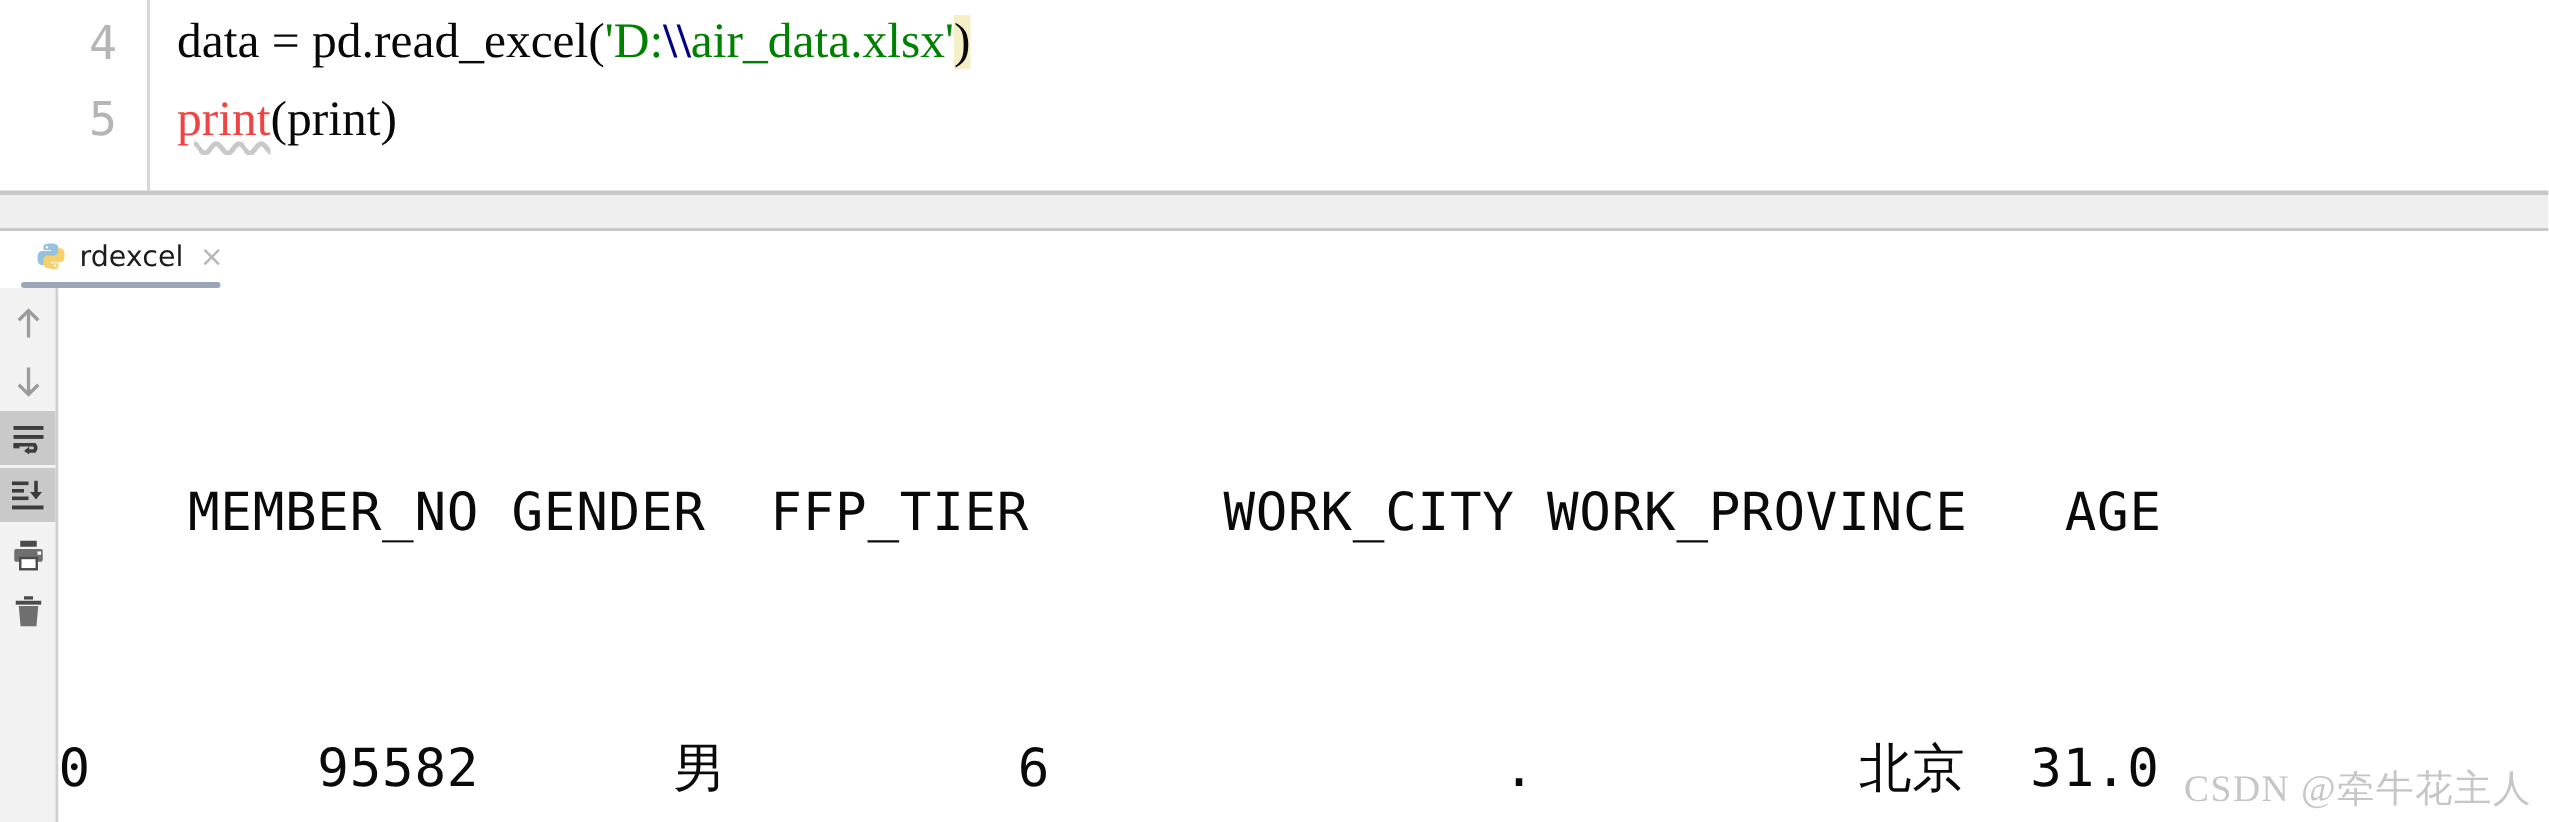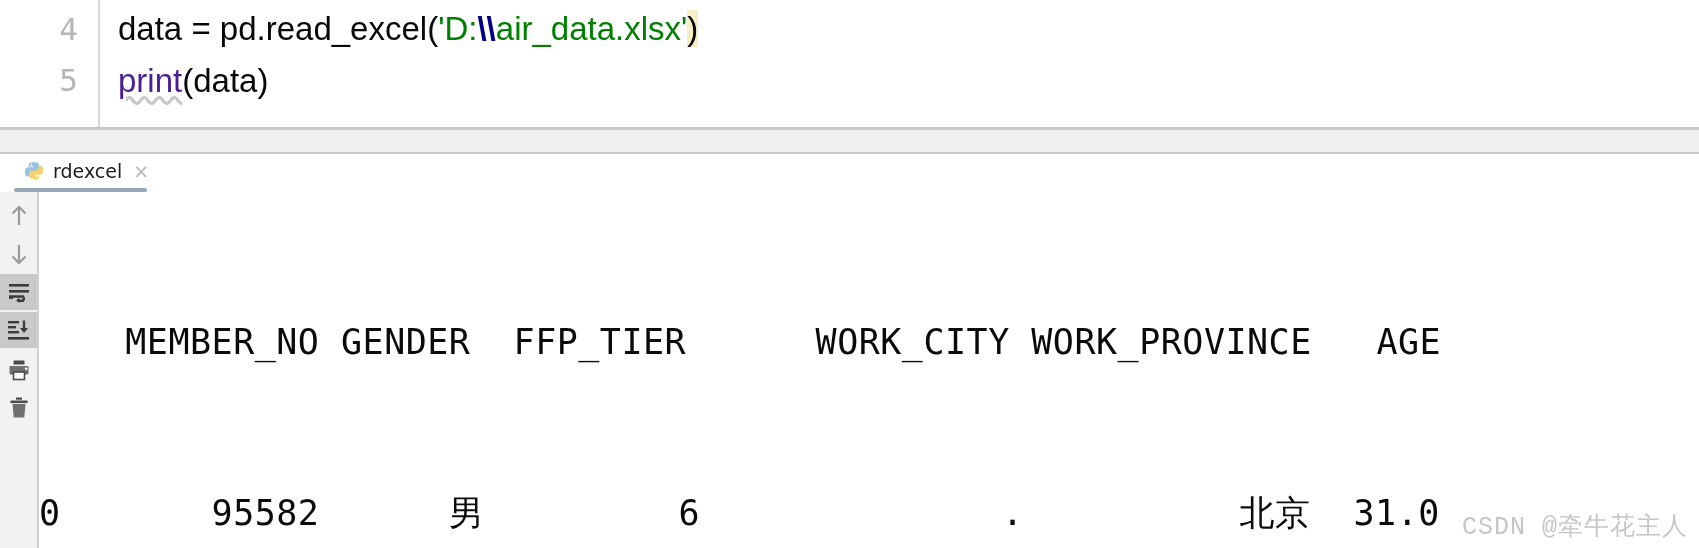--- a/index.html
+++ b/index.html
@@ -45,39 +45,39 @@
   #ln-4 { top: 14px; }
   #ln-5 { top: 65px; }
 
   #code-area {
     flex: 1 1 auto;
     position: relative;
   }
   .code-line {
     position: absolute;
     left: 18px;
-    font-family: Liberation Sans, sans-serif;
+    font-family: Liberation Serif, serif;
     font-size: 33px;
     line-height: 1;
     white-space: pre;
     color: #080808;
     letter-spacing: 0px;
   }
   #code-line-1 { top: 12px; }
   #code-line-2 { top: 64px; }
 
   .tok-plain  { color: #080808; }
   .tok-string { color: #008000; }
   .tok-escape { color: #000080; font-weight: bold; }
   .tok-brace-match {
     color: #080808;
     background: #f5efc8;
   }
   .tok-func {
-    color: #4c1d95;
+    color: #ef4444;
   }
   .squiggle {
     text-decoration: underline;
     text-decoration-style: wavy;
     text-decoration-color: #c9c9c9;
     text-underline-offset: 4px;
   }
 
   
   #editor-bottom-rule {
@@ -176,21 +176,21 @@
     white-space: pre;
     letter-spacing: 0.5px;
   }
   .console-row { display: block; height: 57px; }
   #console-table .r0 { padding-top: 8px; }
 
   
   #watermark {
     position: absolute;
     right: 11px; bottom: 6px;
-    font-family: Liberation Mono, monospace;
+    font-family: Liberation Serif, serif;
     font-size: 25px;
     color: #c6c6c6;
     letter-spacing: 1px;
     white-space: nowrap;
     margin-top: 24px;
   }
 </style>
 </head>
 <body>
 
@@ -199,21 +199,21 @@
   <div id="gutter">
     <div class="line-number" id="ln-4">4</div>
     <div class="line-number" id="ln-5">5</div>
     <div id="gutter-border"></div>
   </div>
 
   <div id="code-area">
 
     <div class="code-line" id="code-line-1"><span class="tok-plain">data = pd.read_excel(</span><span class="tok-string">'D:</span><span class="tok-escape">\\</span><span class="tok-string">air_data.xlsx'</span><span class="tok-brace-match">)</span></div>
 
-    <div class="code-line" id="code-line-2"><span class="tok-func squiggle">print</span><span class="tok-plain">(data)</span></div>
+    <div class="code-line" id="code-line-2"><span class="tok-func squiggle">print</span><span class="tok-plain">(print)</span></div>
 
   </div>
 </div>
 
 <div id="editor-bottom-rule"></div>
 <div id="toolwindow-strip"></div>
 <div id="toolwindow-strip-rule"></div>
 
 <div id="tabbar">
   <div id="run-tab">

